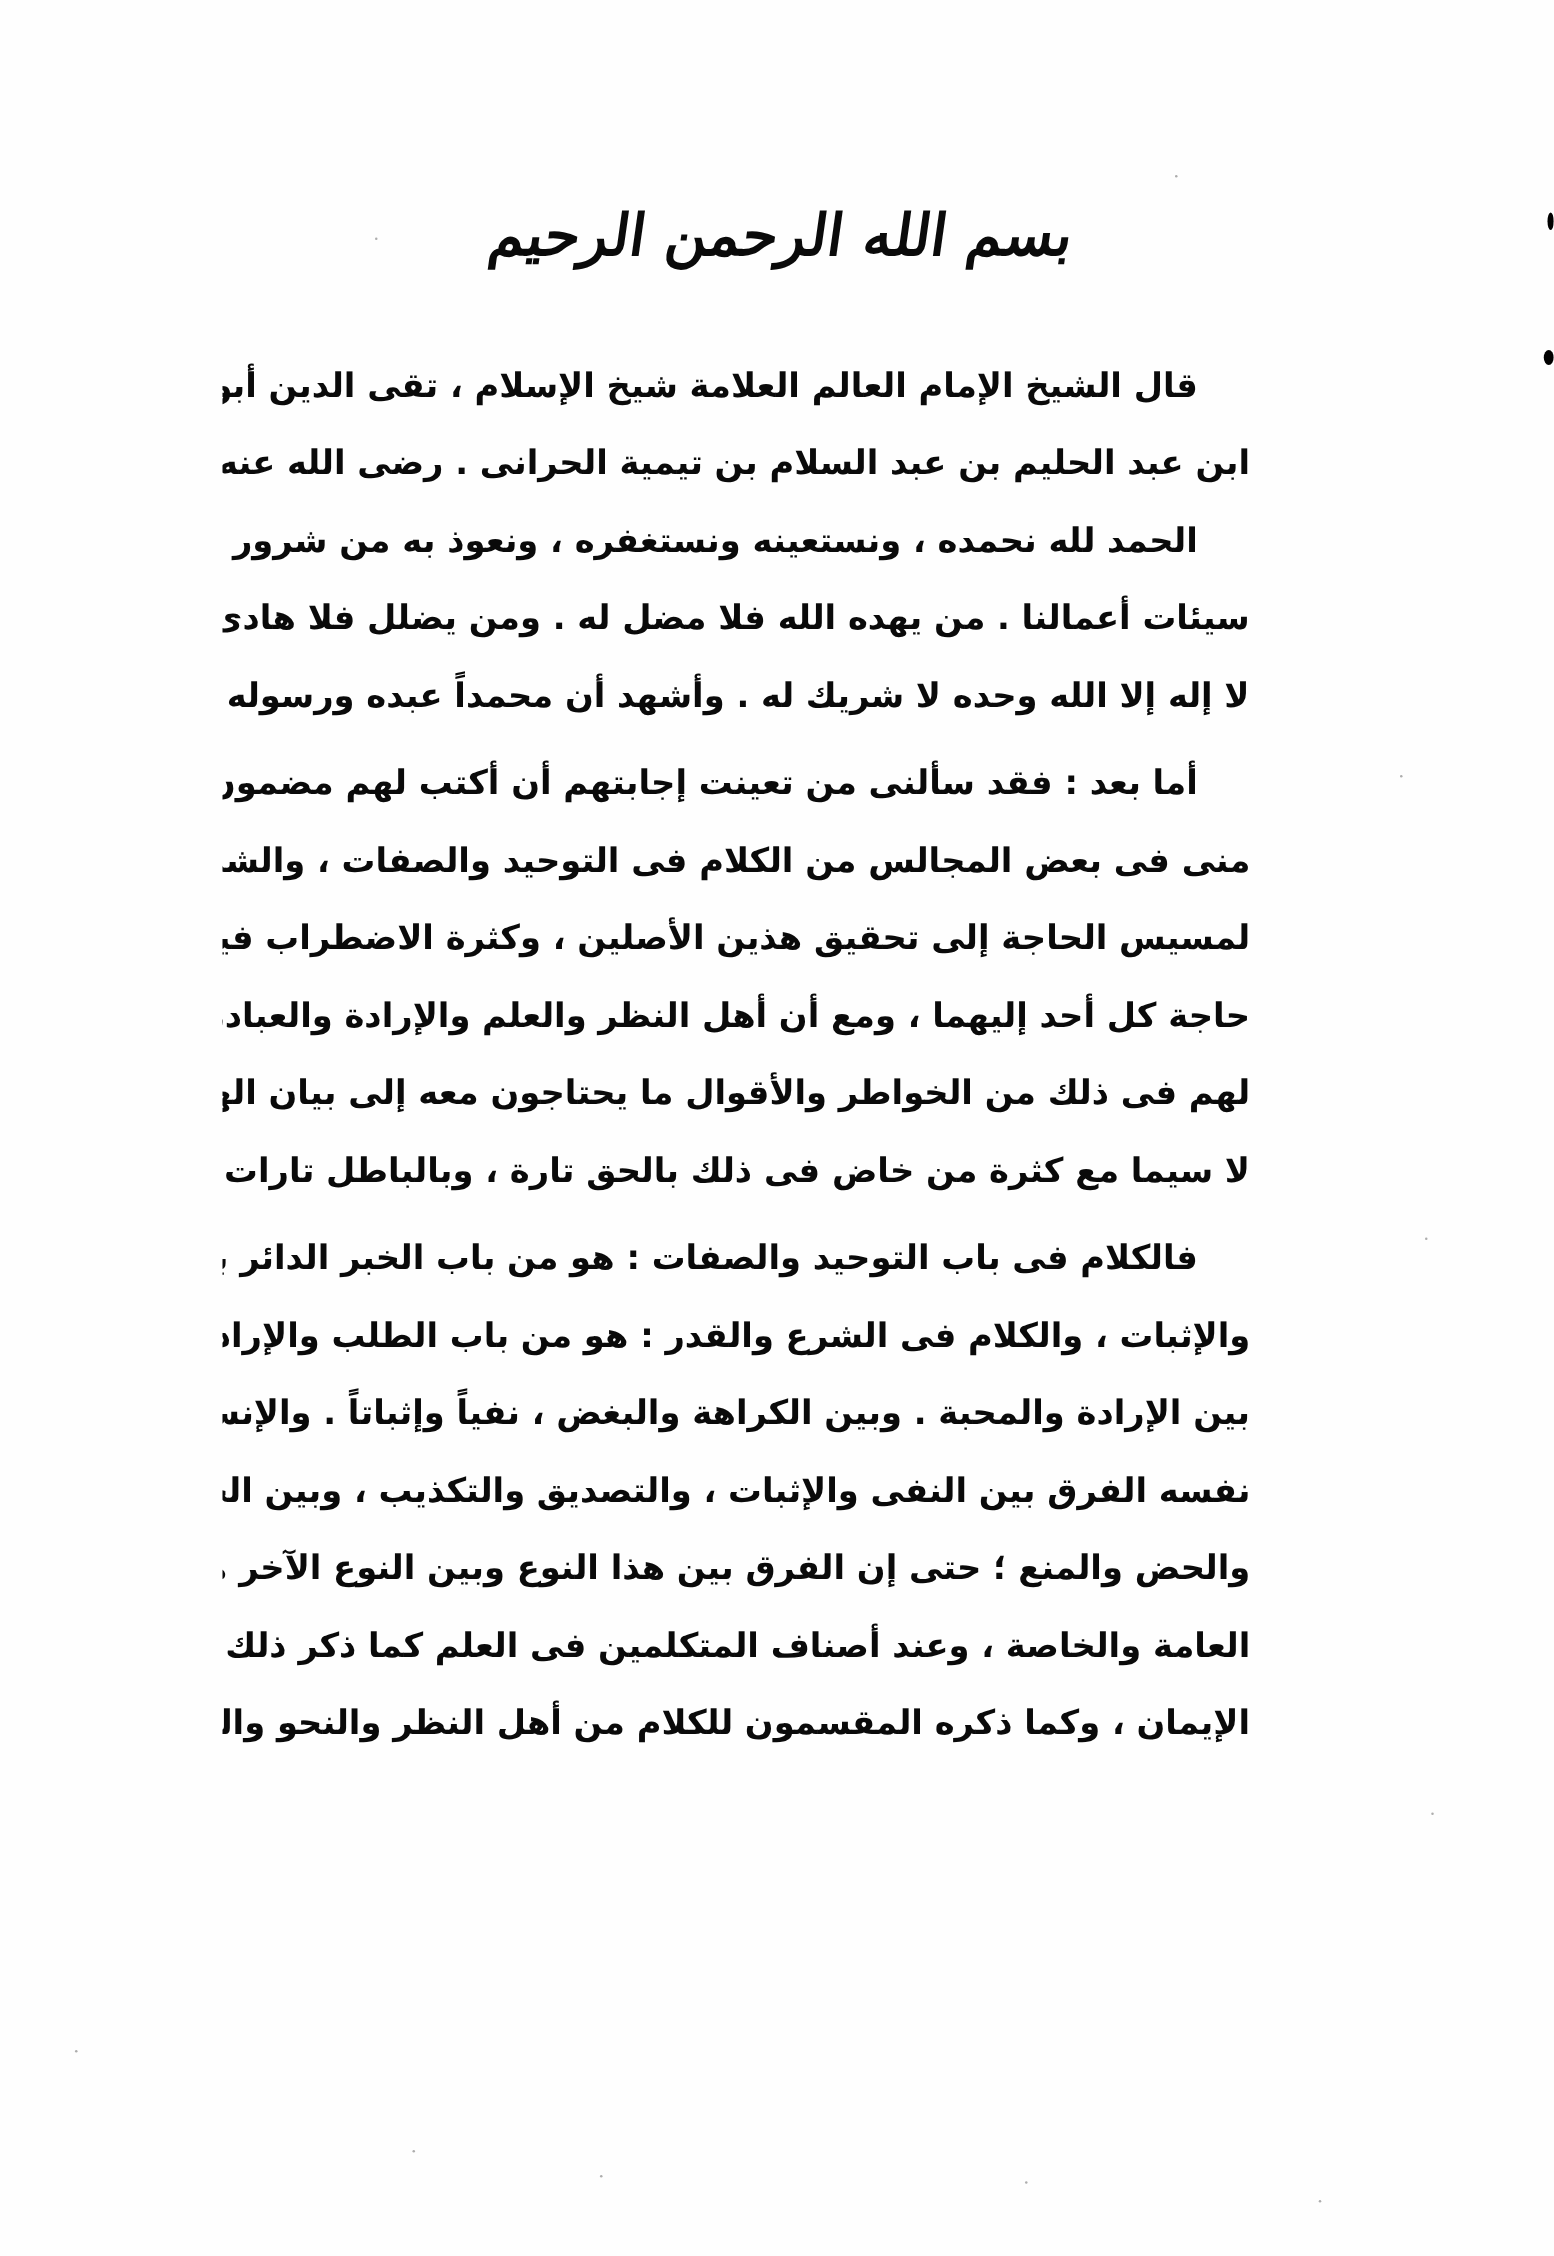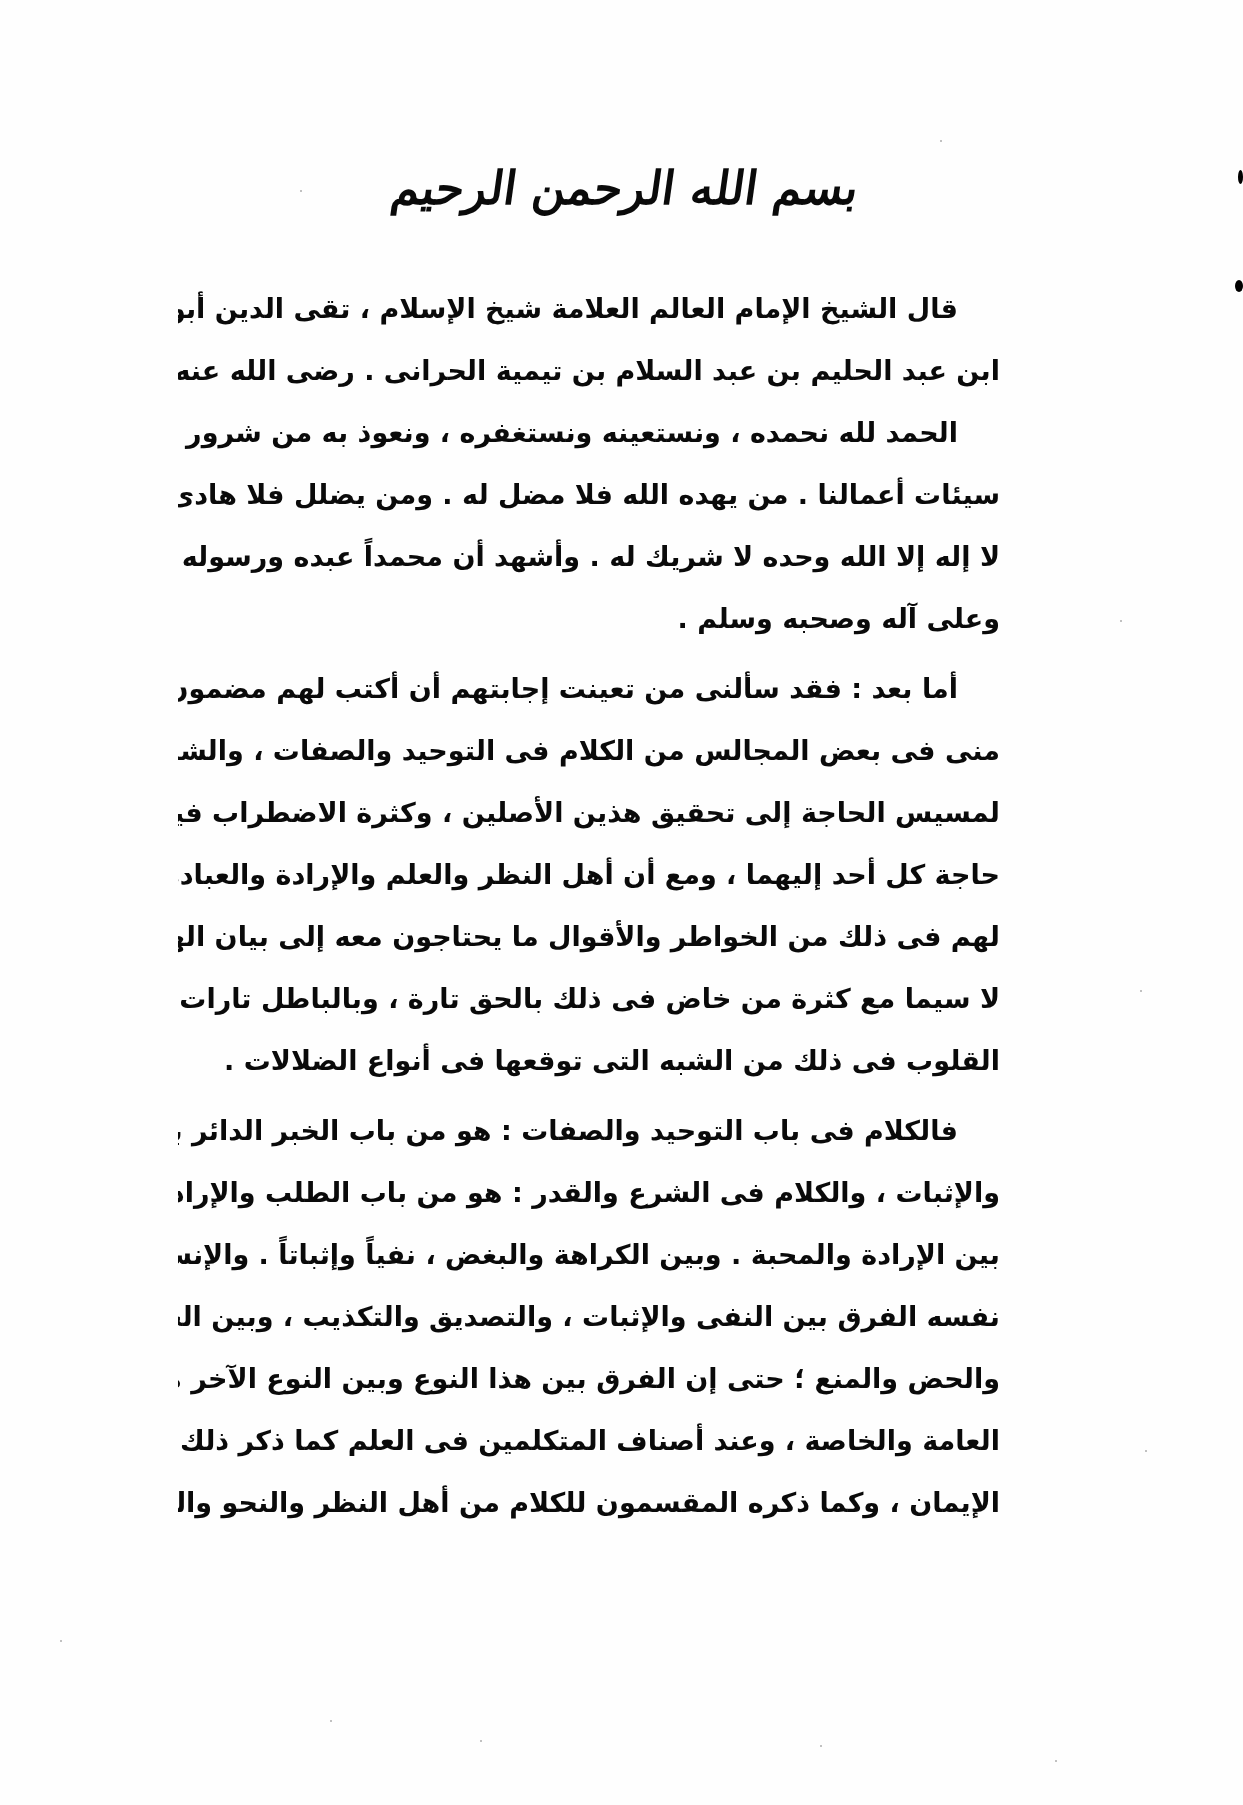--- a/index.html
+++ b/index.html
@@ -92,33 +92,31 @@
 
     <div>
       <span class="line indent">قال الشيخ الإمام العالم العلامة شيخ الإسلام ، تقى الدين أبو العباس أحمد</span>
       <span class="line last">ابن عبد الحليم بن عبد السلام بن تيمية الحرانى . رضى الله عنه وأرضاه :</span>
     </div>
 
     <div>
       <span class="line indent">الحمد لله نحمده ، ونستعينه ونستغفره ، ونعوذ به من شرور أنفسنا ومن</span>
       <span class="line">سيئات أعمالنا . من يهده الله فلا مضل له . ومن يضلل فلا هادى له . وأشهد أن</span>
       <span class="line">لا إله إلا الله وحده لا شريك له . وأشهد أن محمداً عبده ورسوله . صلى الله عليه</span>
-      <span class="line last">وعلى آله وصحبه وسلم .</span>
     </div>
 
     <div class="para-gap"></div>
 
     <div>
       <span class="line indent">أما بعد : فقد سألنى من تعينت إجابتهم أن أكتب لهم مضمون ما سمعوه</span>
       <span class="line">منى فى بعض المجالس من الكلام فى التوحيد والصفات ، والشرع والقدر ،</span>
       <span class="line">لمسيس الحاجة إلى تحقيق هذين الأصلين ، وكثرة الاضطراب فيهما . فإنهما مع</span>
       <span class="line">حاجة كل أحد إليهما ، ومع أن أهل النظر والعلم والإرادة والعبادة لا بد أن يخطر</span>
       <span class="line">لهم فى ذلك من الخواطر والأقوال ما يحتاجون معه إلى بيان الهدى من الضلال ،</span>
       <span class="line">لا سيما مع كثرة من خاض فى ذلك بالحق تارة ، وبالباطل تارات ، وما يعترى</span>
-      <span class="line last">القلوب فى ذلك من الشبه التى توقعها فى أنواع الضلالات .</span>
     </div>
 
     <div class="para-gap"></div>
 
     <div>
       <span class="line indent">فالكلام فى باب التوحيد والصفات : هو من باب الخبر الدائر بين النفى</span>
       <span class="line">والإثبات ، والكلام فى الشرع والقدر : هو من باب الطلب والإرادة ، الدائر</span>
       <span class="line">بين الإرادة والمحبة . وبين الكراهة والبغض ، نفياً وإثباتاً . والإنسان يجد فى</span>
       <span class="line">نفسه الفرق بين النفى والإثبات ، والتصديق والتكذيب ، وبين الحب والبغض</span>
       <span class="line">والحض والمنع ؛ حتى إن الفرق بين هذا النوع وبين النوع الآخر معروف عند</span>

